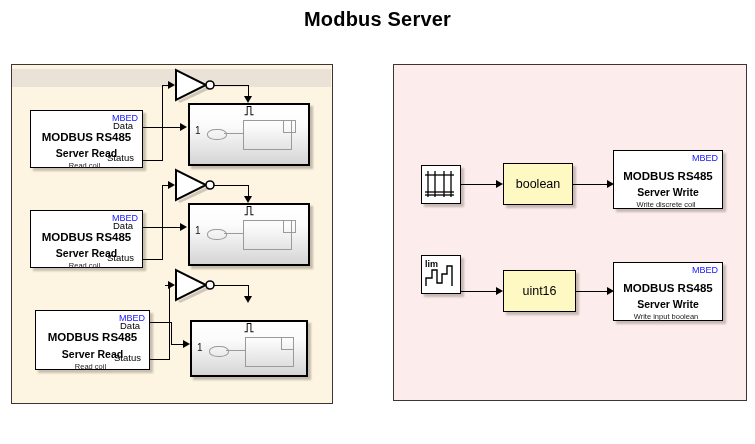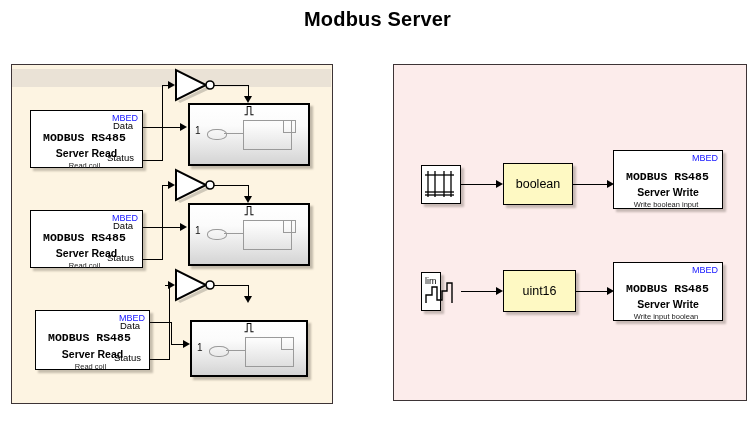--- a/index.html
+++ b/index.html
@@ -75,25 +75,25 @@
   .modbus-block { }
   .mbed-tag {
     position: absolute;
     right: 4px; top: 2px;
     font-size: 9px;
     color: #1414ff;
     font-weight: normal;
   }
   .mb-title {
     position: absolute;
-    left: 12px; right: 0;
+    left: 0; right: 0;
+    text-align: center;
     font-size: 11.5px;
     font-weight: bold;
     color: #000;
-    font-family: Liberation Mono, monospace;
   }
   .mb-sub {
     position: absolute;
     left: 0; right: 0;
     text-align: center;
     font-size: 10.5px;
     font-weight: bold;
     color: #000;
   }
   .mb-note {
@@ -345,24 +345,24 @@
 
   <div class="abs conv-block" style="left:503px; top:163px; width:70px; height:42px;">boolean</div>
 
   <div class="abs wire-h" style="left:573px; top:184px; width:35px;"></div>
   <div class="abs arrow-r" style="left:607px; top:179.5px;"></div>
 
   <div class="abs sl-block modbus-block" style="left:613px; top:150px; width:110px; height:59px;">
     <span class="mbed-tag">MBED</span>
     <span class="mb-title" style="top:19px;">MODBUS RS485</span>
     <span class="mb-sub" style="top:35px;">Server Write</span>
-    <span class="mb-note" style="top:49px;">Write boolean input</span>
-  </div>
-
-  <div class="abs src-block" style="left:421px; top:272px; width:20px; height:39px;">
+    <span class="mb-note" style="top:49px;">Write discrete coil</span>
+  </div>
+
+  <div class="abs src-block" style="left:421px; top:255px; width:40px; height:39px;font-weight:bold;">
     <svg width="37" height="36" viewBox="0 0 37 36">
       <text x="3" y="11" font-family="Liberation Sans, sans-serif" font-size="9" fill="#000000">lim</text>
       <polyline points="4,30 4,22 10,22 10,14 15,14 15,27 20,27 20,18 25,18 25,10 30,10 30,30" fill="none" stroke="#000000" stroke-width="1.4"></polyline>
     </svg>
   </div>
   <div class="abs wire-h" style="left:461px; top:291px; width:36px;"></div>
   <div class="abs arrow-r" style="left:496px; top:286.5px;"></div>
 
   <div class="abs conv-block" style="left:503px; top:270px; width:73px; height:42px;">uint16</div>
 

